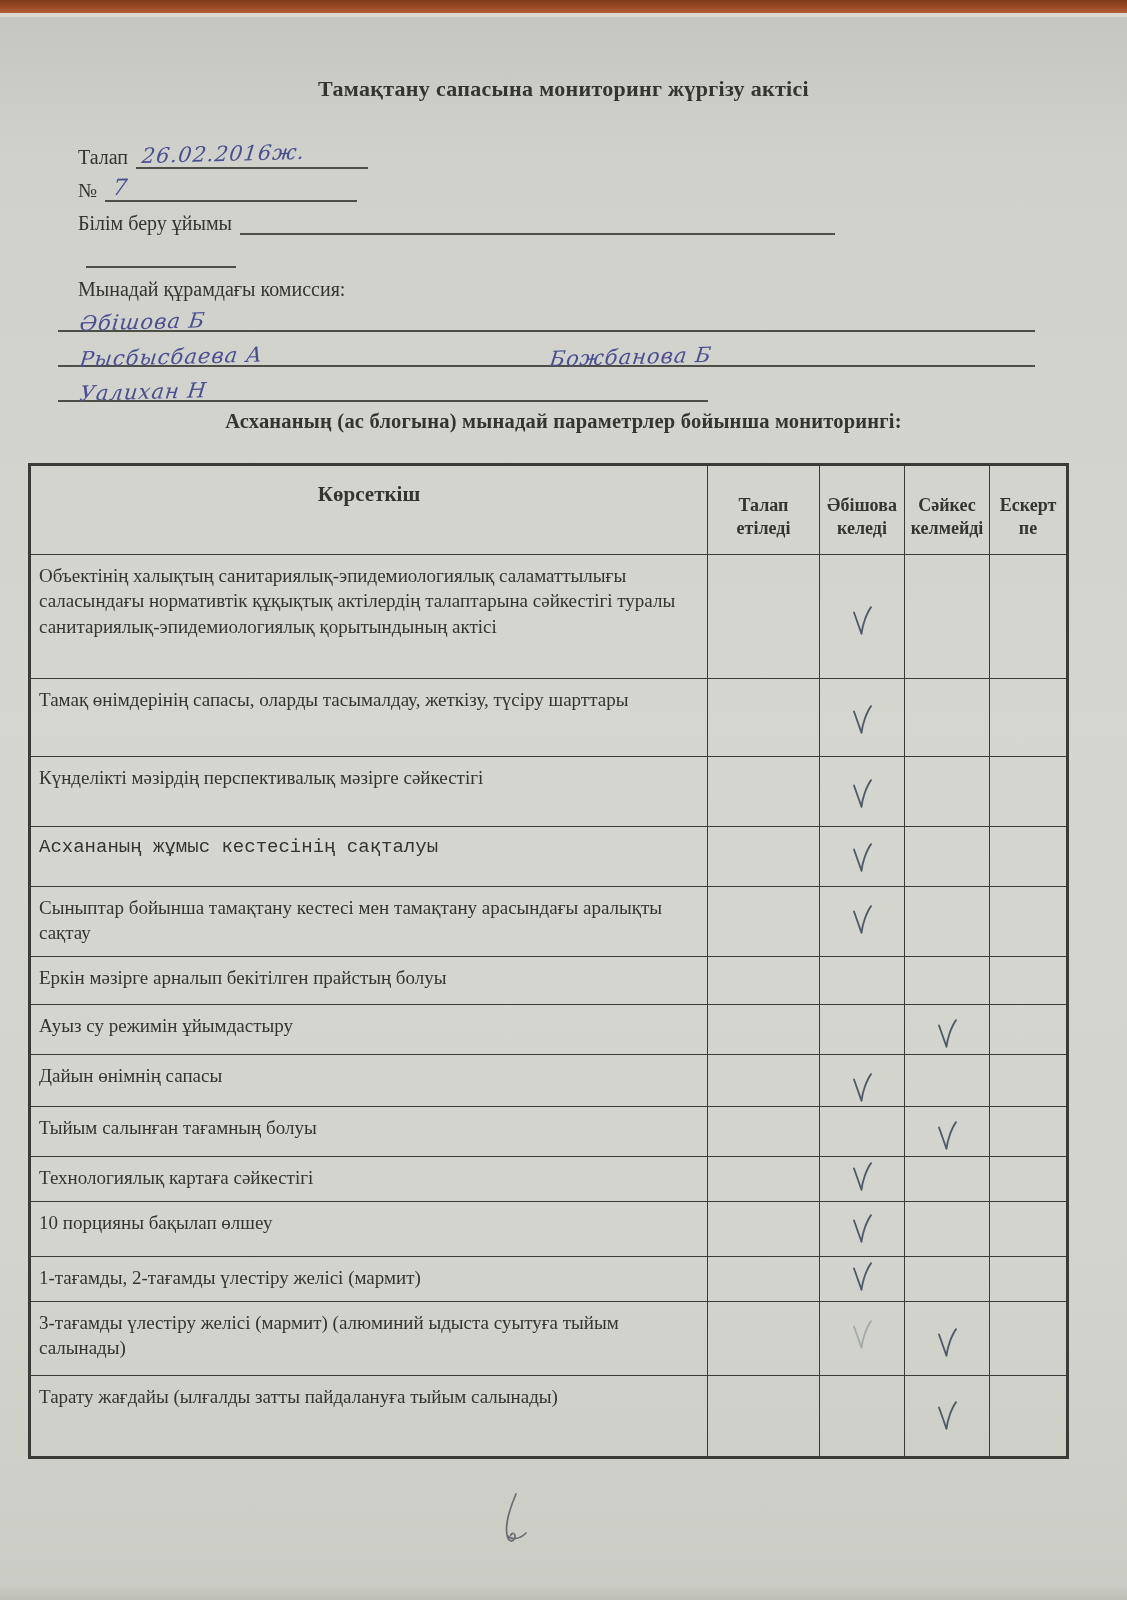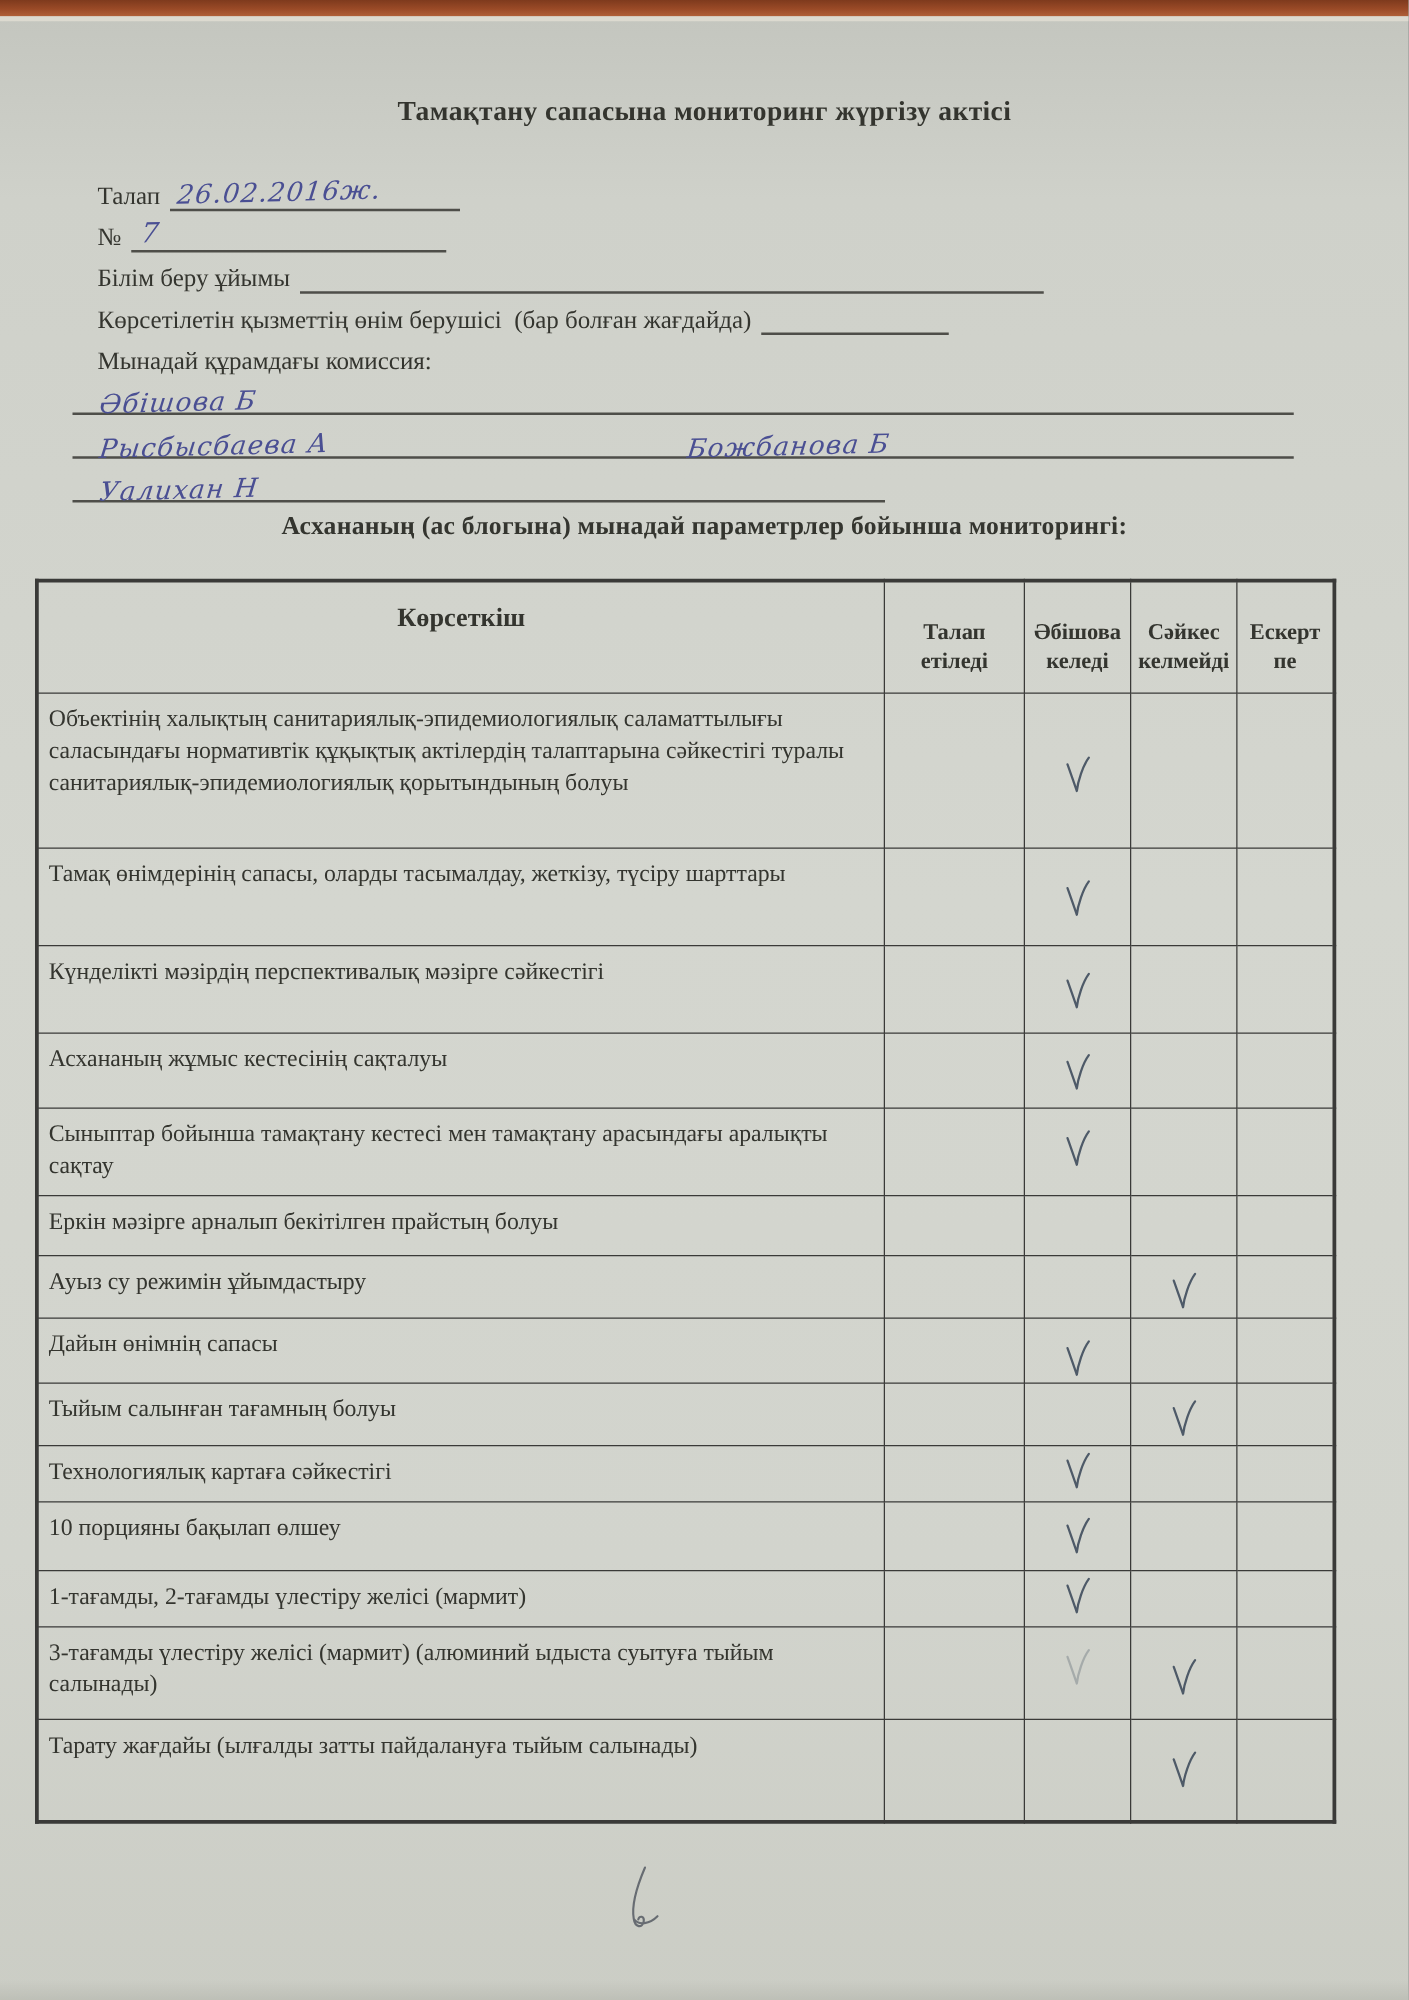--- a/index.html
+++ b/index.html
@@ -121,21 +121,20 @@
       <span class="field-label">№</span>
       <span class="u-slot u-num">
         <span class="hw hw-num">7</span>
       </span>
     </div>
     <div class="field-line">
       <span class="field-label">Білім беру ұйымы</span>
       <span class="u-slot u-org"></span>
     </div>
     <div class="field-line">
-      <span class="field-label">Көрсетілетін қызметтің өнім берушісі  (бар болған жағдайда)</span>
       <span class="u-slot u-prov"></span>
     </div>
     <div class="field-line">
       <span class="field-label">Мынадай құрамдағы комиссия:</span>
     </div>
   </div>
 
   <div class="commission">
     <div class="comm-line l1">
       <span class="hw">Әбішова Б</span>
@@ -163,21 +162,21 @@
       <tr class="header-row" id="header-row">
           <th class="h-indicator">Көрсеткіш</th>
           <th class="h-small">Талап етіледі</th>
           <th class="h-small">Әбішова келеді</th>
           <th class="h-small">Сәйкес келмейді</th>
           <th class="h-small">Ескертпе</th>
         </tr>
     </thead>
     <tbody id="table-body">
         <tr style="height: 124px;">
-          <td class="indicator-cell">Объектінің халықтың санитариялық-эпидемиологиялық саламаттылығы саласындағы нормативтік құқықтық актілердің талаптарына сәйкестігі туралы санитариялық-эпидемиологиялық қорытындының болуы</td>
+          <td class="indicator-cell">Объектінің халықтың санитариялық-эпидемиологиялық саламаттылығы саласындағы нормативтік құқықтық актілердің талаптарына сәйкестігі туралы санитариялық-эпидемиологиялық қорытындының актісі</td>
           <td class="check-cell"></td>
           <td class="check-cell"><span class="checkmark" style="transform: translateY(6px);"><svg width="24" height="32" viewBox="0 0 22 30">
       <path d="M3.5 7 C5.5 12.5, 8.2 20.5, 10.5 27 C11.2 20, 15 8, 19.5 2" fill="none" stroke="#4e5a68" stroke-width="1.7" stroke-linecap="round" stroke-linejoin="round"></path>
     </svg></span></td>
           <td class="check-cell"></td>
           <td class="check-cell"></td>
         </tr>
         <tr style="height: 78px;">
           <td class="indicator-cell">Тамақ өнімдерінің сапасы, оларды тасымалдау, жеткізу, түсіру шарттары</td>
           <td class="check-cell"></td>
@@ -189,21 +188,21 @@
         </tr>
         <tr style="height: 70px;">
           <td class="indicator-cell">Күнделікті мәзірдің перспективалық мәзірге сәйкестігі</td>
           <td class="check-cell"></td>
           <td class="check-cell"><span class="checkmark" style="transform: translateY(4px);"><svg width="24" height="32" viewBox="0 0 22 30">
       <path d="M3.5 7 C5.5 12.5, 8.2 20.5, 10.5 27 C11.2 20, 15 8, 19.5 2" fill="none" stroke="#4e5a68" stroke-width="1.7" stroke-linecap="round" stroke-linejoin="round"></path>
     </svg></span></td>
           <td class="check-cell"></td>
           <td class="check-cell"></td>
         </tr>
-        <tr style="height: 60px;">
+        <tr style="height: 60px; font-family: Liberation Mono, monospace;">
           <td class="indicator-cell">Асхананың жұмыс кестесінің сақталуы</td>
           <td class="check-cell"></td>
           <td class="check-cell"><span class="checkmark" style="transform: translateY(4px);"><svg width="24" height="32" viewBox="0 0 22 30">
       <path d="M3.5 7 C5.5 12.5, 8.2 20.5, 10.5 27 C11.2 20, 15 8, 19.5 2" fill="none" stroke="#4e5a68" stroke-width="1.7" stroke-linecap="round" stroke-linejoin="round"></path>
     </svg></span></td>
           <td class="check-cell"></td>
           <td class="check-cell"></td>
         </tr>
         <tr style="height: 70px;">
           <td class="indicator-cell">Сыныптар бойынша тамақтану кестесі мен тамақтану арасындағы аралықты сақтау</td>

